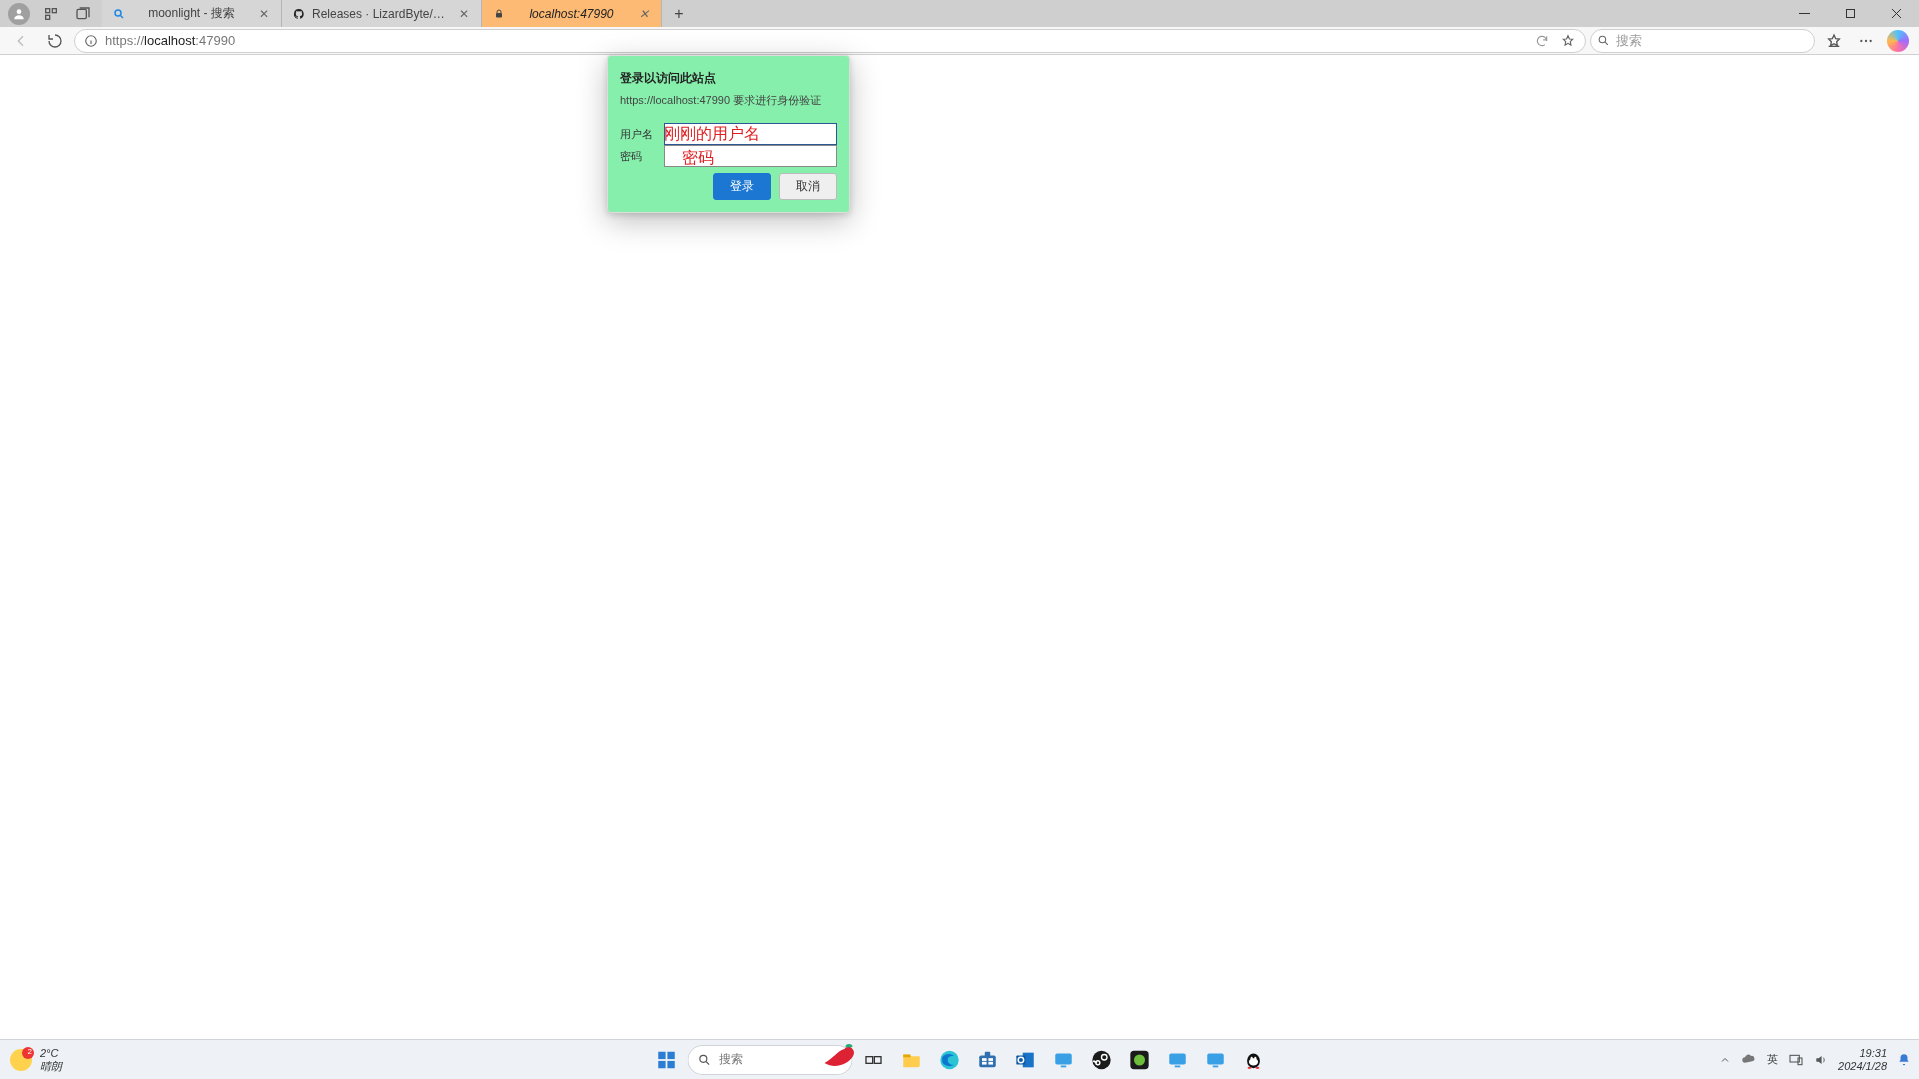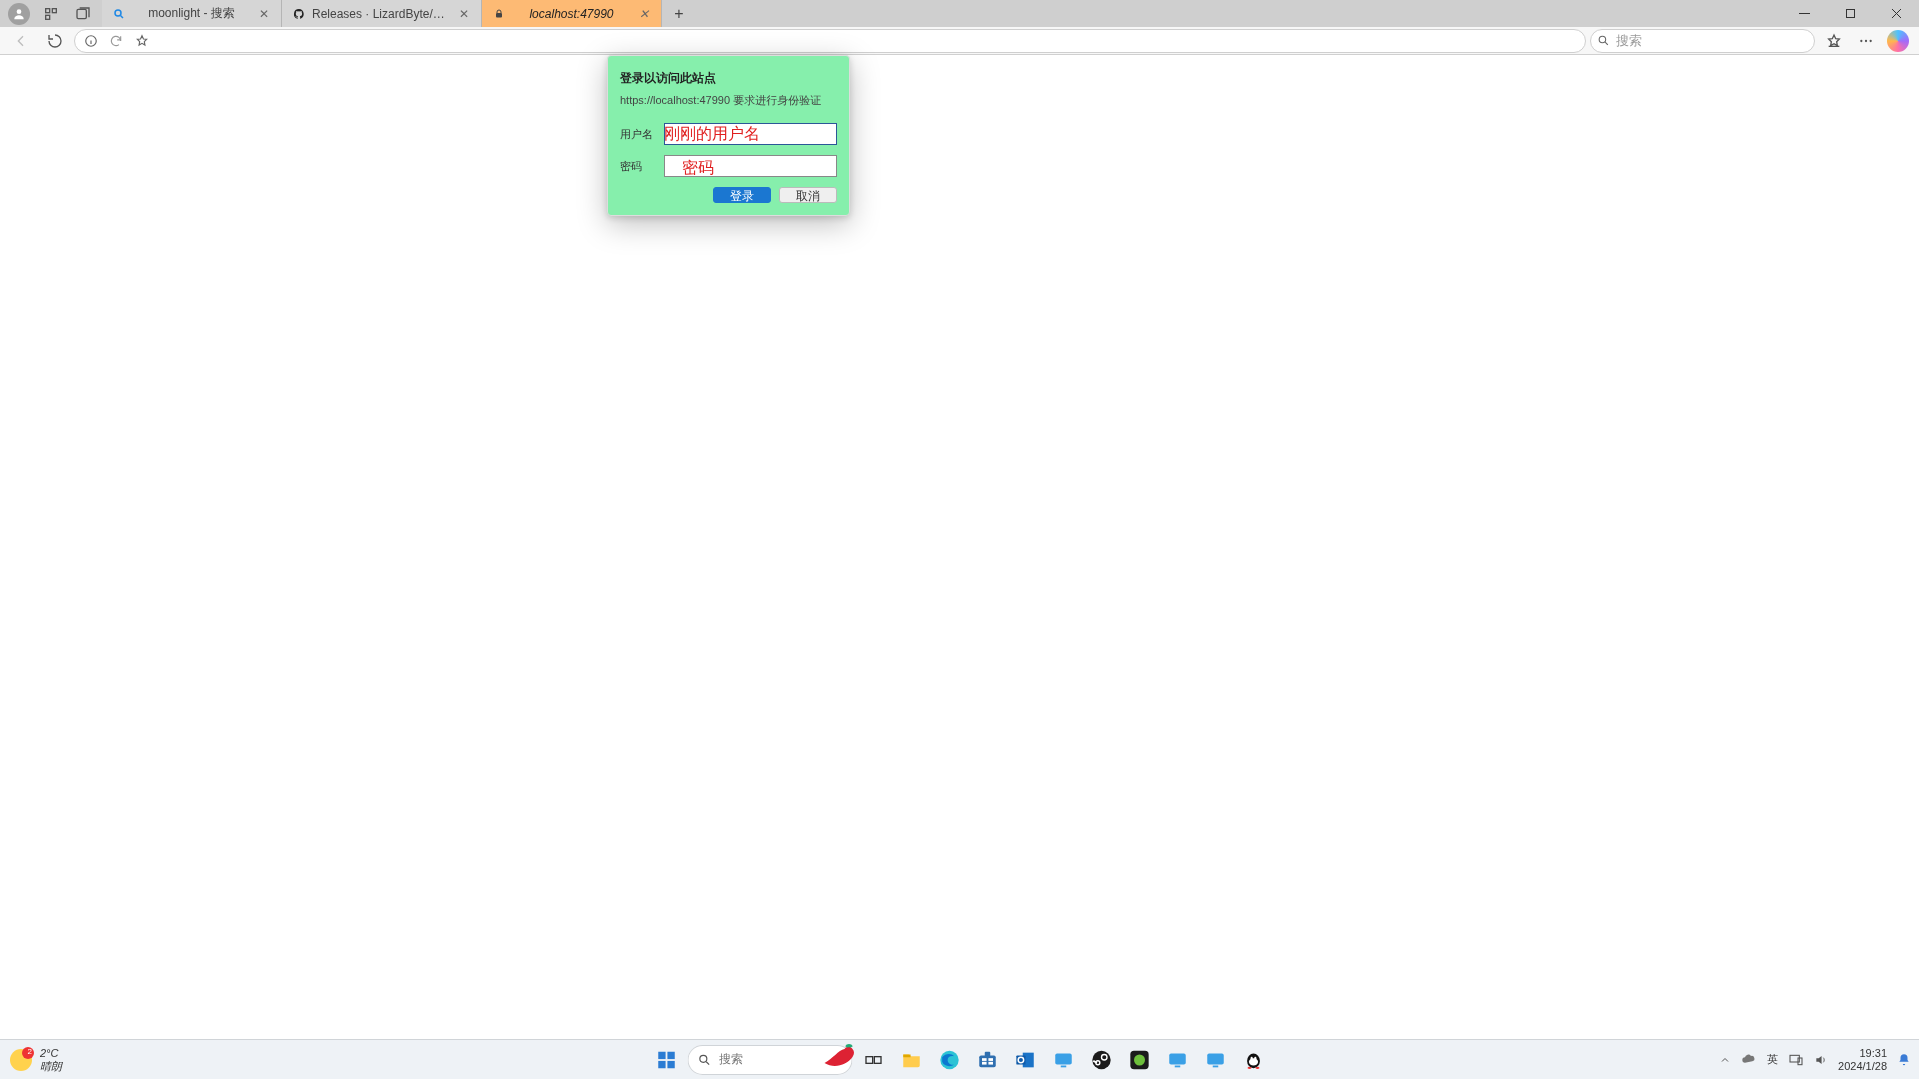--- a/index.html
+++ b/index.html
@@ -130,38 +130,38 @@
       left: 607px; top: 0px;
       width: 243px;
       background: #86efac;
       border: 1px solid #ddd;
       border-radius: 4px;
       box-shadow: 0 8px 30px rgba(0,0,0,0.25), 0 2px 6px rgba(0,0,0,0.15);
       padding: 14px 12px 12px 12px;
     }
     .dialog .title { font-size: 12px; font-weight: 700; color:#222; margin-bottom: 6px; }
     .dialog .msg { font-size: 11px; color:#444; margin-bottom: 15px; }
-    .row { display:flex; align-items:center; gap:10px; margin-bottom: 10px; position:relative;}
+    .row { display:flex; align-items:center; gap:10px; margin-bottom: 0; position:relative;}
     .row .lbl { width: 34px; font-size: 11px; color:#333; }
     .row .inp {
       flex:1; height: 22px;
       border: 1px solid #888;
       padding: 0 4px;
       font-size: 12px;
       background:#fff;
     }
     .row.user .inp { border: 1px solid #2b5797; }
     .annot {
       position:absolute; color:#e02020; font-family: "FangSong", "STFangsong", serif; font-size: 16px; pointer-events:none;
     }
     .annot.user { left: 44px; top: 1px; }
     .annot.pwd  { left: 62px; top: 3px; }
     .btns { display:flex; justify-content:flex-end; gap:8px; margin-top: 6px;}
     .btn {
-      height: 16px; padding: 0 16px; border-radius: 3px;
+      height: 27px; padding: 0 16px; border-radius: 3px;
       border: 1px solid #bbb; background:#efefef; color:#333;
       font-size: 12px; cursor:pointer;
     }
     .btn.primary { background:#1b77d1; border-color:#1b77d1; color:#fff; }
 
     
     .taskbar {
       position:absolute; left:0; right:0; bottom:0;
       height: 40px;
       background: #eef2f6;
@@ -201,21 +201,21 @@
       display:flex; align-items:center; justify-content:center;
       border-radius: 4px;
     }
     .tb-right {
       margin-left:auto; display:flex; align-items:center; gap:10px; padding-right:8px;
       font-size:11px; color:#333;
     }
     .tb-right .chev { color:#555; }
     .tb-right .cloud { color:#555; }
     .tb-right .ime { font-size:11px; }
-    .tb-right .clock { text-align:right; line-height:1.15; }
+    .tb-right .clock { text-align:right; line-height:1.15;font-style:italic; }
     .bell { width:14px; height:14px; }
 
     svg { display:block; }
     input::placeholder { color:#999; }
   </style>
 </head>
 <body>
 
 <div class="title-bar">
   <div class="left-icons">
@@ -306,20 +306,23 @@
         <path d="M3 3v6h6"></path>
       </svg>
   </div>
 
   <div class="addr-box">
     <span class="info">
       <svg width="14" height="14" viewBox="0 0 24 24" fill="none" stroke="#666" stroke-width="2">
           <circle cx="12" cy="12" r="9"></circle>
           <path d="M12 8h.01M11 12h1v5"></path>
         </svg>
+    </span>
+    <span class="url">
+      <span class="url-dim">https://</span><span>localhost</span><span class="url-dim">:47990</span>
     </span>
     <span class="ricon">
       <svg width="14" height="14" viewBox="0 0 24 24" fill="none" stroke="#999" stroke-width="2">
           <path d="M20 12a8 8 0 10-3 6.2"></path>
           <path d="M20 4v6h-6"></path>
         </svg>
     </span>
     <span class="ricon">
       <svg width="14" height="14" viewBox="0 0 24 24" fill="none" stroke="#666" stroke-width="2">
           <path d="M12 3l2.5 5.5L20 9l-4 4 1 6-5-3-5 3 1-6-4-4 5.5-.5z"></path>

